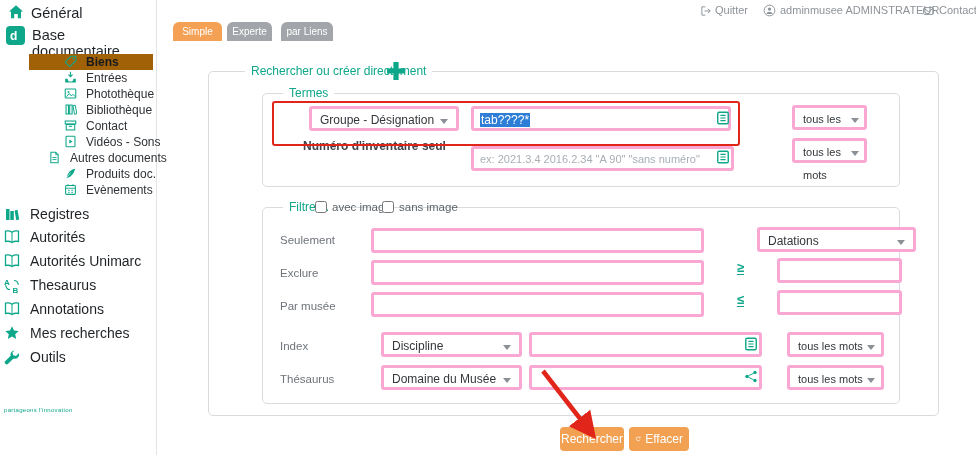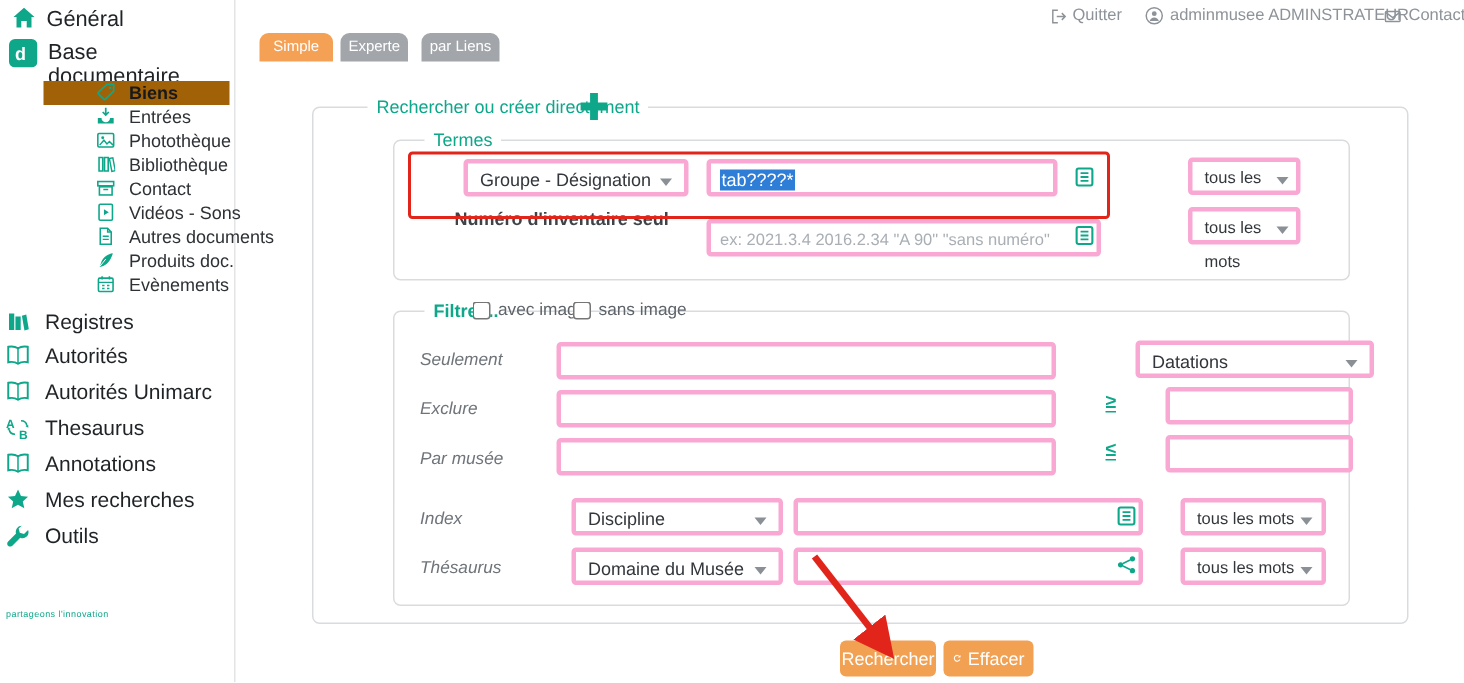--- a/index.html
+++ b/index.html
@@ -25,31 +25,31 @@
   .hlink{position:absolute;top:4px;font-size:11px;color:#8d9399;white-space:nowrap;}
   .hic{position:absolute;top:5px;color:#8d9399;}
   
   .tab{position:absolute;top:22px;height:19px;line-height:19px;text-align:center;
        color:#fff;font-size:10px;border-radius:6px 6px 0 0;cursor:default;}
   .tab.on{background:#f4a155;}
   .tab.off{background:#a2a6aa;}
   
   .fs{position:absolute;border:1px solid #d9dcdf;border-radius:5px;background:#fff;}
   .legend{position:absolute;top:-8px;background:#fff;padding:0 6px;font-size:12px;
-          font-weight:bold;color:#0ea78a;white-space:nowrap;}
+          font-weight:normal;color:#0ea78a;white-space:nowrap;}
   
   .sel,.inp{position:absolute;box-sizing:border-box;height:25px;background:#fff;
         border:3px solid #f9a8d4;border-radius:3px;font-size:12px;color:#33373b;margin-left:24px;}
   .sel{line-height:23px;padding:0 18px 0 8px;}
   .caret{position:absolute;right:8px;top:10px;width:0;height:0;
          border-left:4px solid transparent;border-right:4px solid transparent;
          border-top:5px solid #8a9096;}
   .inp{font-family:"Liberation Sans",sans-serif;padding:0 6px;}
   input.inp::placeholder{color:#a9afb5;font-size:11px;}
-  .flabel{position:absolute;font-size:11.5px;font-style:italic;color:#6e747a;white-space:nowrap;}
+  .flabel{position:absolute;font-size:11.5px;color:#6e747a;white-space:nowrap;}
   .cb{position:absolute;width:12px;height:12px;margin:0;accent-color:#fff;}
   .cblbl{position:absolute;font-size:11.5px;color:#5e646a;white-space:nowrap;}
   .cmp{position:absolute;font-size:13px;font-weight:bold;color:#0ea78a;
        border-bottom:1.5px solid #0ea78a;line-height:13px;}
   .pick{position:absolute;color:#0ea78a;cursor:pointer;}
   
   #red-rect{position:absolute;left:272px;top:101px;width:464px;height:41px;
             border:2px solid #e1251b;border-radius:3px;pointer-events:none;}
   
   .btn{position:absolute;top:427px;height:24px;background:#f2a052;border:none;border-radius:4px;
@@ -208,21 +208,21 @@
         <use href="#i-archive"></use>
       </svg>
     <span class="lbl">Contact</span>
   </div>
   <div class="sub-row" style="left:29px;top:134px;width:124px">
     <svg class="sic" width="13" height="13">
         <use href="#i-media"></use>
       </svg>
     <span class="lbl">Vidéos - Sons</span>
   </div>
-  <div class="sub-row" style="left:29px;top:150px;width:124px">
+  <div class="sub-row" style="left:13px;top:150px;width:124px">
     <svg class="sic" width="13" height="13">
         <use href="#i-doc"></use>
       </svg>
     <span class="lbl">Autres documents</span>
   </div>
   <div class="sub-row" style="left:29px;top:166px;width:124px">
     <svg class="sic" width="13" height="13">
         <use href="#i-quill"></use>
       </svg>
     <span class="lbl">Produits doc.</span>
@@ -304,21 +304,21 @@
     </svg>
 
   <div class="fs" style="left:262px;top:93px;width:636px;height:92px">
     <span class="legend" style="left:20px;font-weight:normal">Termes</span>
   </div>
 
   <div class="sel" style="left:285px;top:106px;width:150px">
     <span>Groupe - Désignation</span>
     <span class="caret"></span>
   </div>
-  <div class="inp term-box" style="left:447px;top:106px;width:234px">
+  <div class="inp term-box" style="left:447px;top:106px;width:260px">
     <span class="selection">tab????*</span>
   </div>
   <svg class="pick" style="left:716px;top:110px" width="14" height="16">
       <use href="#i-listpick"></use>
     </svg>
   <div class="sel" style="left:768px;top:105px;width:75px;font-size:11px;padding-right:14px">
     <span>tous les mots</span>
     <span class="caret" style="right:5px"></span>
   </div>
 

